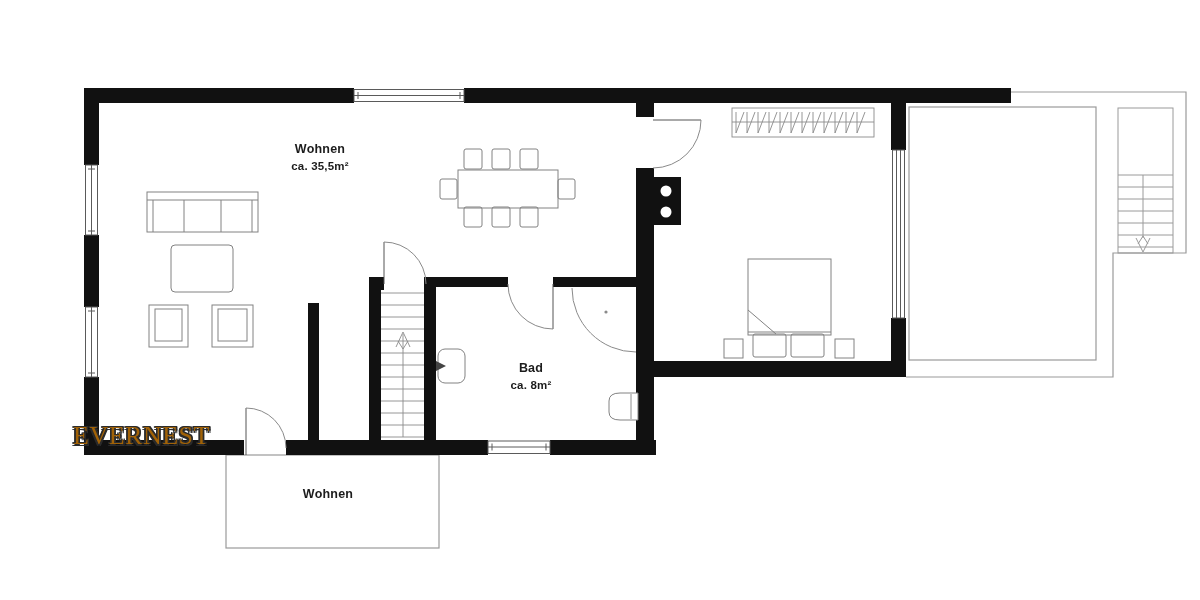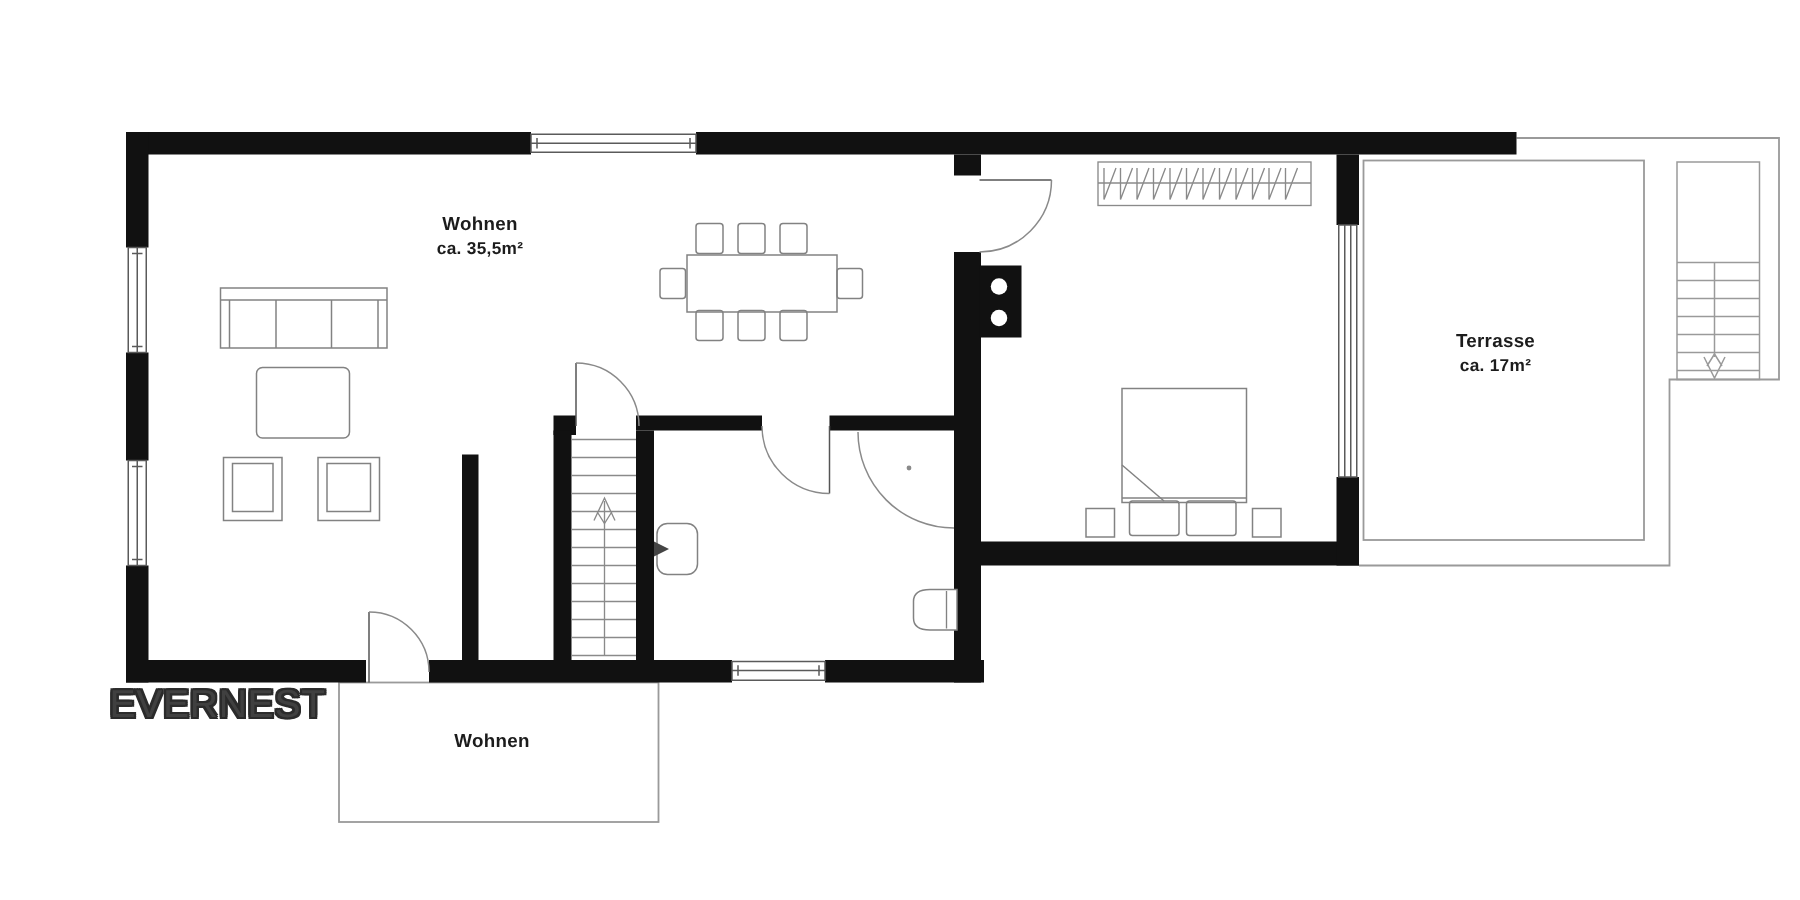--- a/index.html
+++ b/index.html
@@ -2,26 +2,26 @@
 <html><head>
 <meta charset="utf-8">
 <style>
   html,body{margin:0;padding:0;background:#ffffff;}
   #stage{position:relative;width:1200px;height:600px;background:#ffffff;overflow:hidden;
          font-family:"Liberation Sans",sans-serif;margin-left:36px;}
   #plan-svg{position:absolute;left:0;top:0;}
   .room-label{position:absolute;text-align:center;color:#1c1c1c;
               font-weight:bold;font-size:12.5px;line-height:1.45;letter-spacing:.2px;}
   .room-label .area{display:block;font-size:11.5px;}
-  #watermark{position:absolute;left:37px;top:454px;color:#404040;
+  #watermark{position:absolute;left:37px;top:421px;color:#a16207;
              font-size:26px;font-weight:400;letter-spacing:.5px;
              text-shadow:-1.5px -1.5px 0 #2b2b2b, 1.5px -1.5px 0 #2b2b2b,
                          -1.5px 1.5px 0 #2b2b2b, 1.5px 1.5px 0 #2b2b2b,
                          0 1.5px 0 #2b2b2b, 0 -1.5px 0 #2b2b2b,
-                         1.5px 0 0 #2b2b2b, -1.5px 0 0 #2b2b2b;}
+                         1.5px 0 0 #2b2b2b, -1.5px 0 0 #2b2b2b;font-family:Liberation Serif, serif;}
 </style>
 </head>
 <body>
 
 <div id="stage">
 
 <svg id="plan-svg" width="1200" height="600" viewBox="0 0 1200 600">
 
   <g fill="none" stroke="#9a9a9a" stroke-width="1.2">
     <rect x="873" y="107" width="187" height="253"></rect>
@@ -171,25 +171,25 @@
     <rect x="799" y="339" width="19" height="19"></rect>
   </g>
 </svg>
 
   <div class="room-label" style="left:214px;top:140px;width:140px;">
     <span>Wohnen</span>
     <span class="area">ca. 35,5m²</span>
   </div>
 
 
-  <div class="room-label" style="left:891px;top:218px;width:140px;">
-    <span>Terrasse</span>
-    <span class="area">ca. 17m²</span>
+
+  <div class="room-label" style="left:435px;top:359px;width:120px;">
+    <span>Bad</span>
+    <span class="area">ca. 8m²</span>
   </div>
-
 
   <div class="room-label" style="left:222px;top:485px;width:140px;">
     <span>Wohnen</span>
   </div>
 
   <div id="watermark">EVERNEST</div>
 
 </div>
 
 </body></html>

